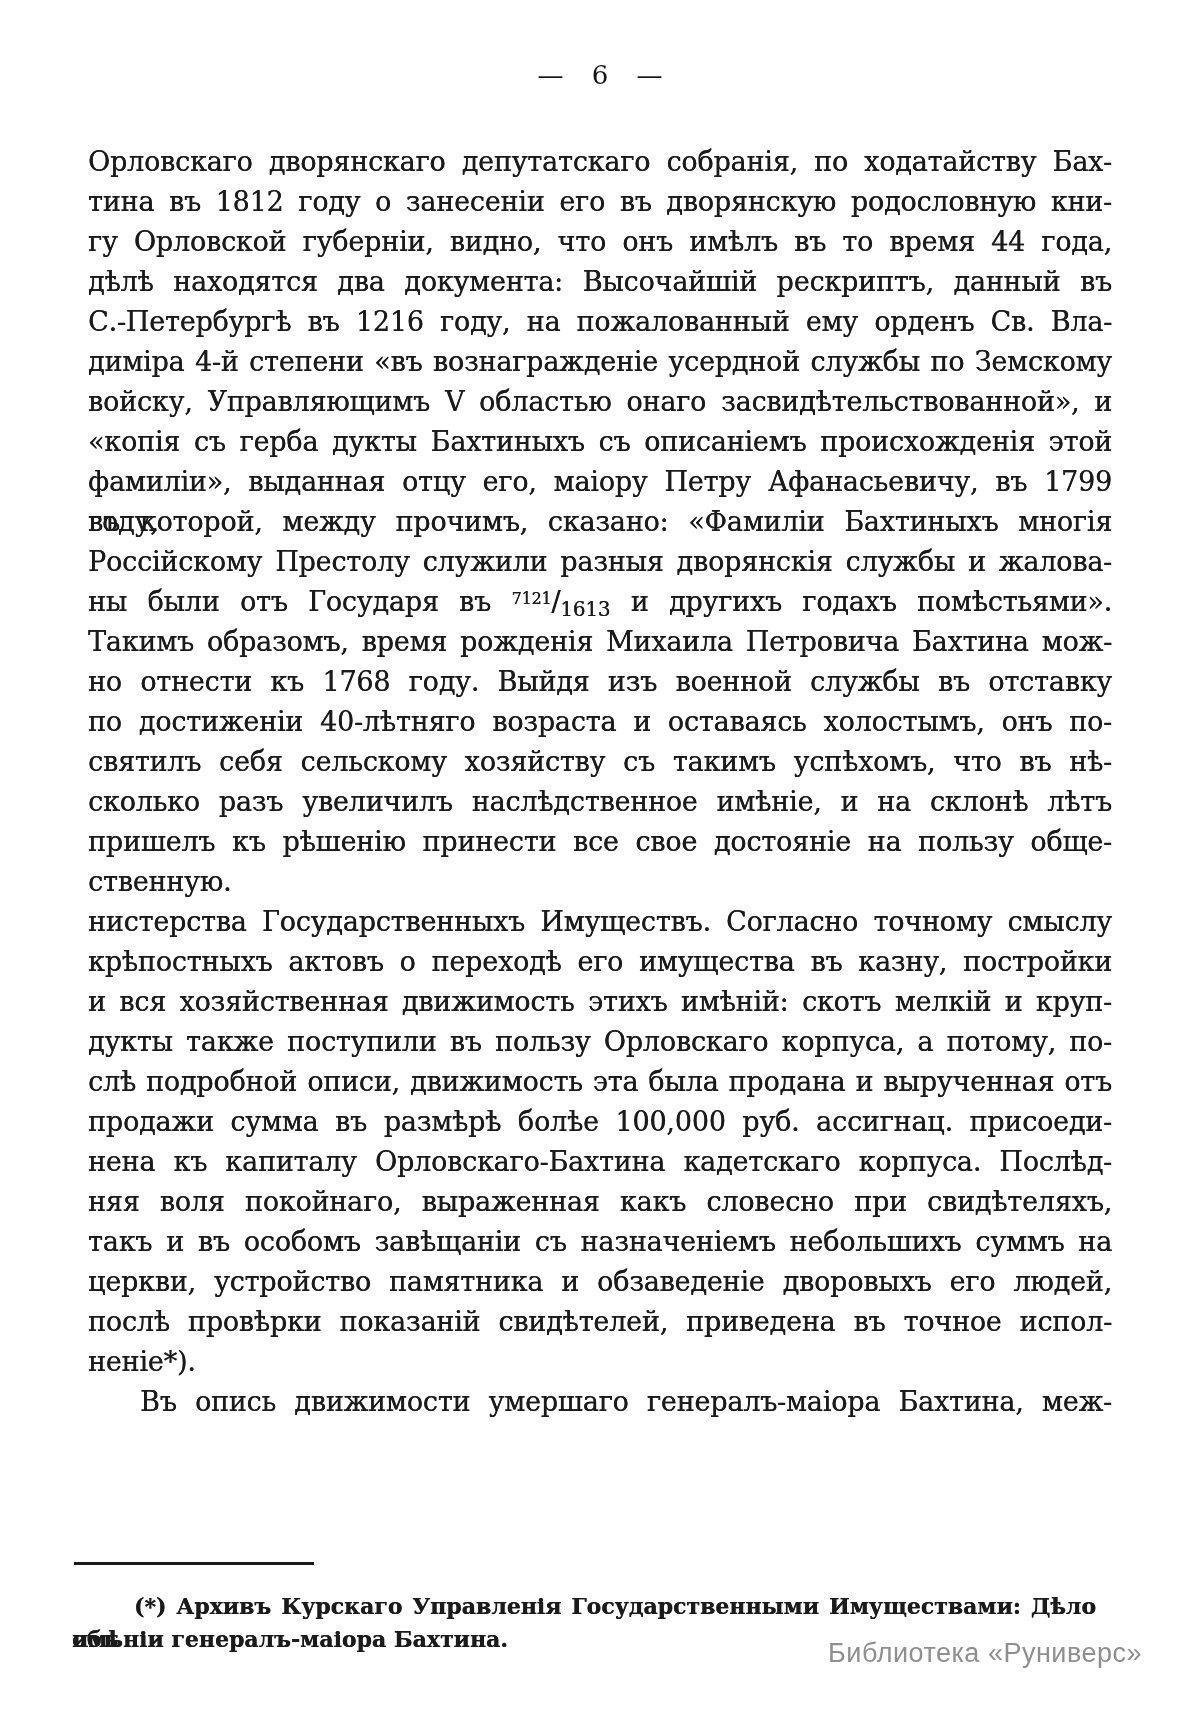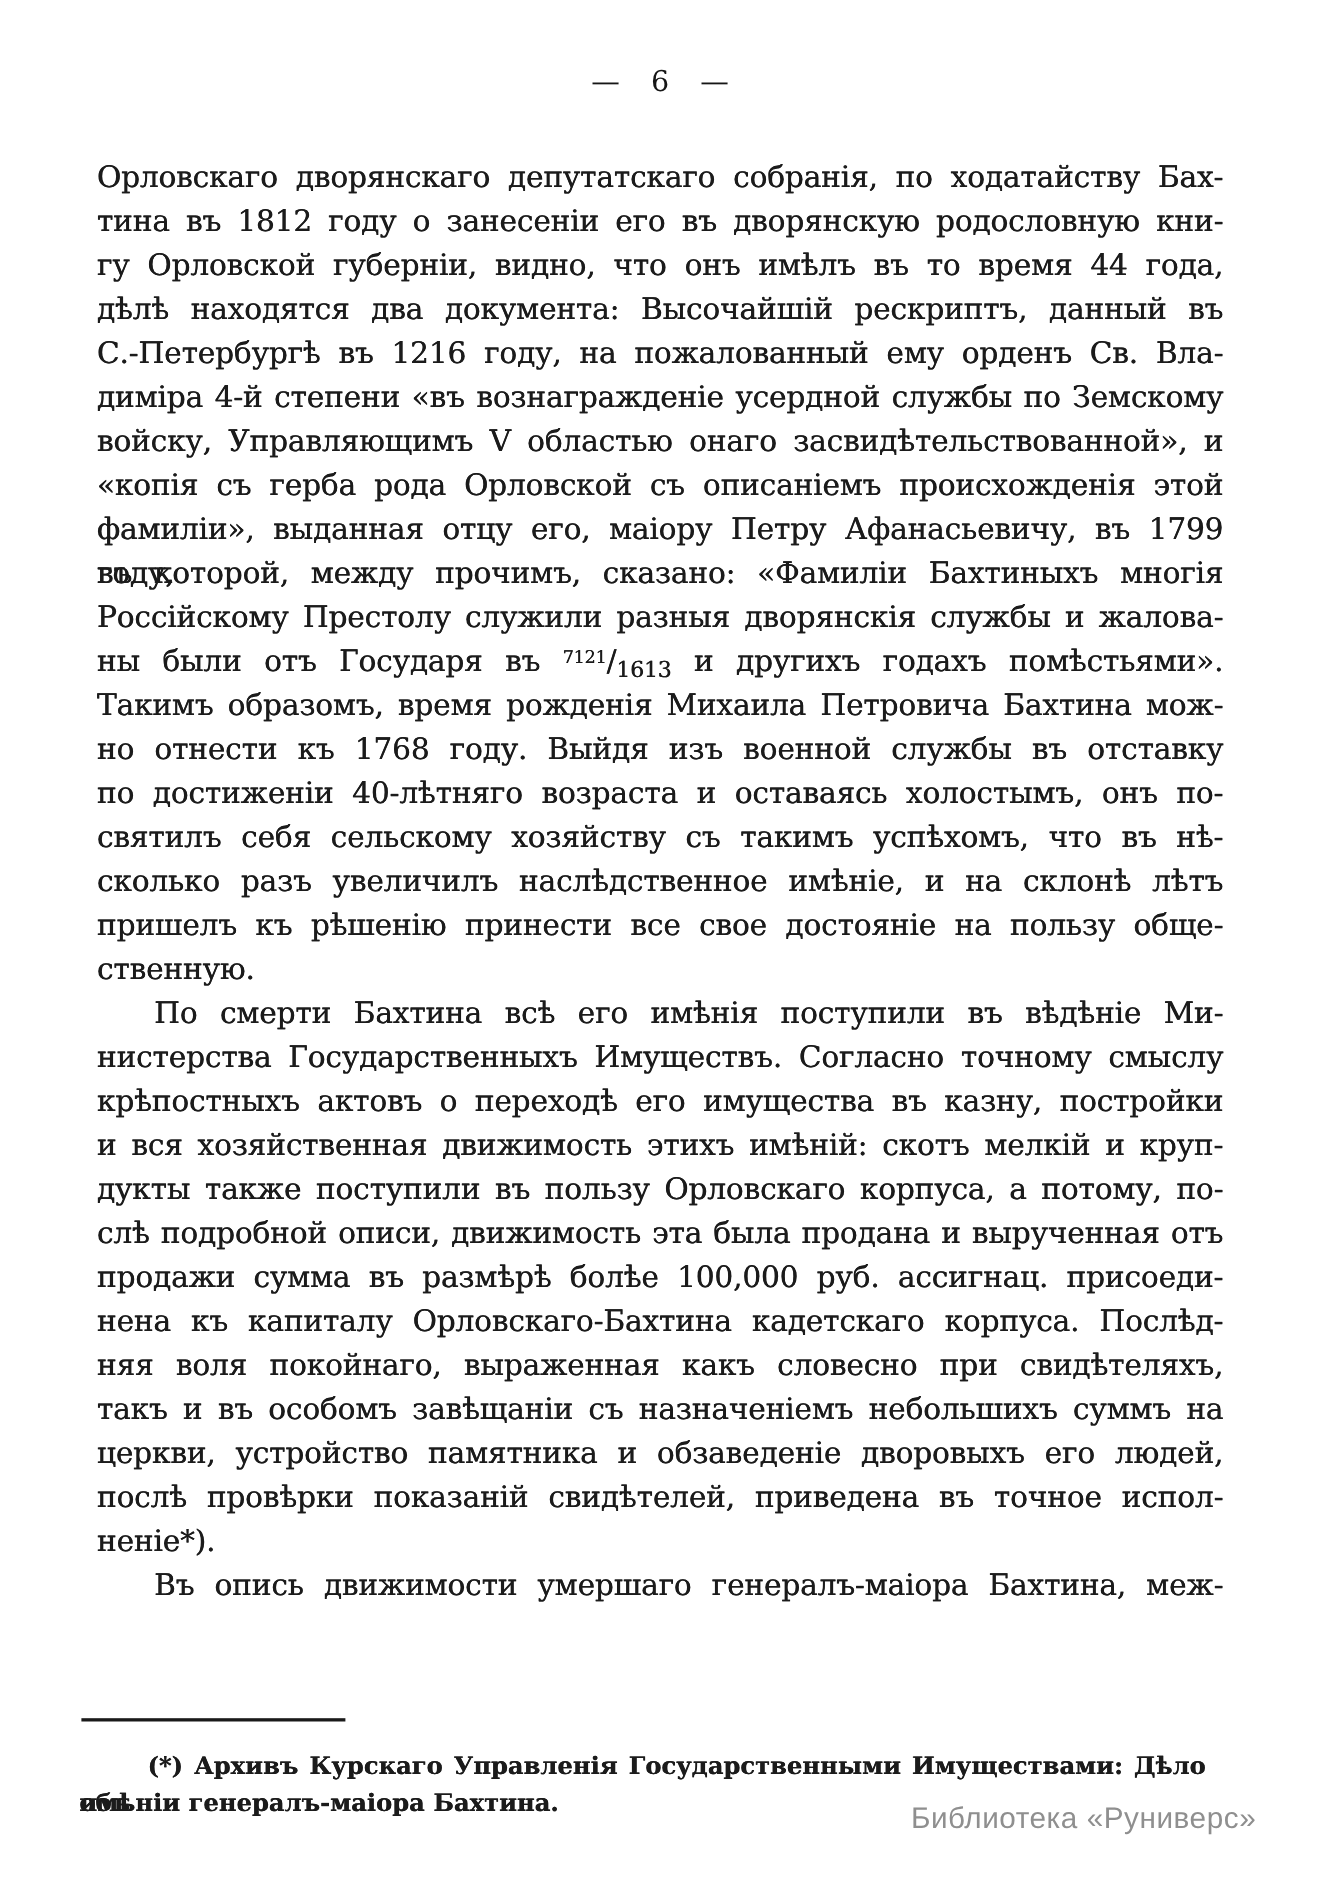--- a/index.html
+++ b/index.html
@@ -74,39 +74,38 @@
 
   <div class="body-text">
 
     <div class="line">Орловскаго дворянскаго депутатскаго собранія, по ходатайству Бах-</div>
     <div class="line">тина въ 1812 году о занесеніи его въ дворянскую родословную кни-</div>
     <div class="line">гу Орловской губерніи, видно, что онъ имѣлъ въ то время 44 года,</div>
     <div class="line">дѣлѣ находятся два документа: Высочайшій рескриптъ, данный въ</div>
     <div class="line">С.-Петербургѣ въ 1216 году, на пожалованный ему орденъ Св. Вла-</div>
     <div class="line">диміра 4-й степени «въ вознагражденіе усердной службы по Земскому</div>
     <div class="line">войску, Управляющимъ V областью онаго засвидѣтельствованной», и</div>
-    <div class="line">«копія съ герба рода Орловской съ описаніемъ происхожденія этой</div>
+    <div class="line">«копія съ герба дукты Бахтиныхъ съ описаніемъ происхожденія этой</div>
     <div class="line">фамиліи», выданная отцу его, маіору Петру Афанасьевичу, въ 1799 году,</div>
     <div class="line">въ которой, между прочимъ, сказано: «Фамиліи Бахтиныхъ многія</div>
     <div class="line">Россійскому Престолу служили разныя дворянскія службы и жалова-</div>
 
     <div class="line">
       <span>ны были отъ Государя въ</span>
       <span class="frac"><sup>7121</sup><span>/</span><sub>1613</sub></span>
       <span>и другихъ годахъ помѣстьями».</span>
     </div>
     <div class="line">Такимъ образомъ, время рожденія Михаила Петровича Бахтина мож-</div>
     <div class="line">но отнести къ 1768 году. Выйдя изъ военной службы въ отставку</div>
     <div class="line">по достиженіи 40-лѣтняго возраста и оставаясь холостымъ, онъ по-</div>
     <div class="line">святилъ себя сельскому хозяйству съ такимъ успѣхомъ, что въ нѣ-</div>
     <div class="line">сколько разъ увеличилъ наслѣдственное имѣніе, и на склонѣ лѣтъ</div>
     <div class="line">пришелъ къ рѣшенію принести все свое достояніе на пользу обще-</div>
     <div class="line end">ственную.</div>
 
-    <div class="line indent">По смерти Бахтина всѣ его имѣнія поступили въ вѣдѣніе Ми-</div>
     <div class="line">нистерства Государственныхъ Имуществъ. Согласно точному смыслу</div>
     <div class="line">крѣпостныхъ актовъ о переходѣ его имущества въ казну, постройки</div>
     <div class="line">и вся хозяйственная движимость этихъ имѣній: скотъ мелкій и круп-</div>
     <div class="line">дукты также поступили въ пользу Орловскаго корпуса, а потому, по-</div>
     <div class="line">слѣ подробной описи, движимость эта была продана и вырученная отъ</div>
     <div class="line">продажи сумма въ размѣрѣ болѣе 100,000 руб. ассигнац. присоеди-</div>
     <div class="line">нена къ капиталу Орловскаго-Бахтина кадетскаго корпуса. Послѣд-</div>
     <div class="line">няя воля покойнаго, выраженная какъ словесно при свидѣтеляхъ,</div>
     <div class="line">такъ и въ особомъ завѣщаніи съ назначеніемъ небольшихъ суммъ на</div>
     <div class="line">церкви, устройство памятника и обзаведеніе дворовыхъ его людей,</div>

